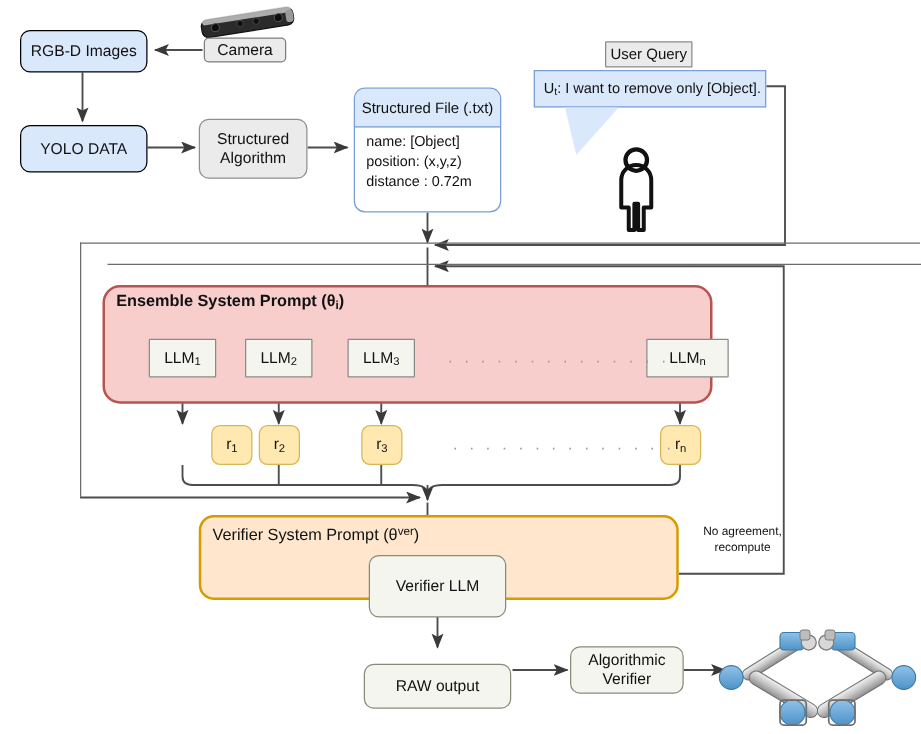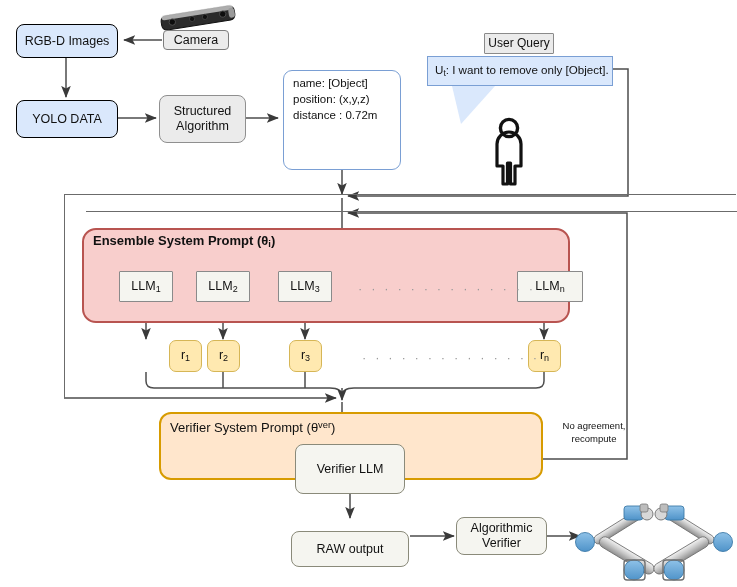--- a/index.html
+++ b/index.html
@@ -148,20 +148,21 @@
   <div class="node blue" style="left:16px;top:100px;width:102px;height:38px;">
     <span>YOLO DATA</span>
   </div>
 
   <div class="node grey" style="left:159px;top:95px;width:87px;height:48px;flex-direction:column;">
     <span>Structured</span>
     <span>Algorithm</span>
   </div>
 
   <div id="structured-file">
+    <div class="sf-head">Structured File (.txt)</div>
     <div class="sf-body">
       <div>name: [Object]</div>
       <div>position: (x,y,z)</div>
       <div>distance : 0.72m</div>
     </div>
   </div>
 
   <div class="node qlabel" id="user-query-tag" style="left:484px;top:33px;width:70px;height:21px;">
     <span>User Query</span>
   </div>

